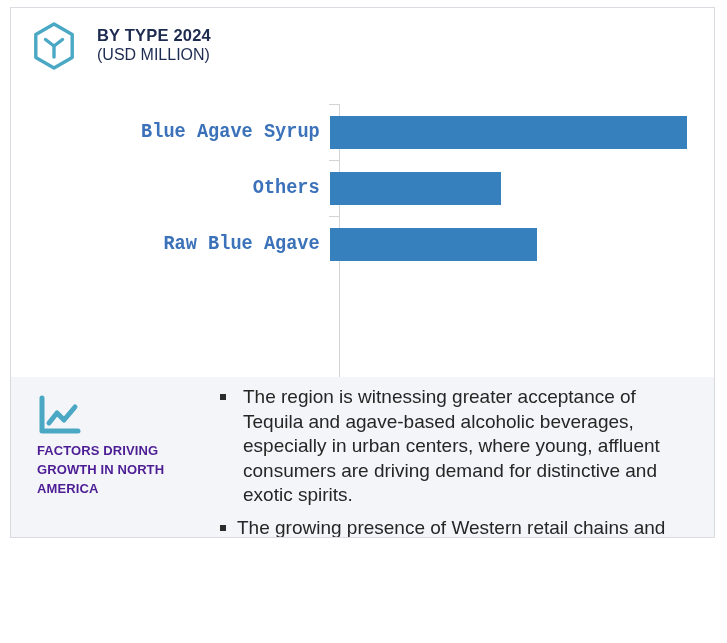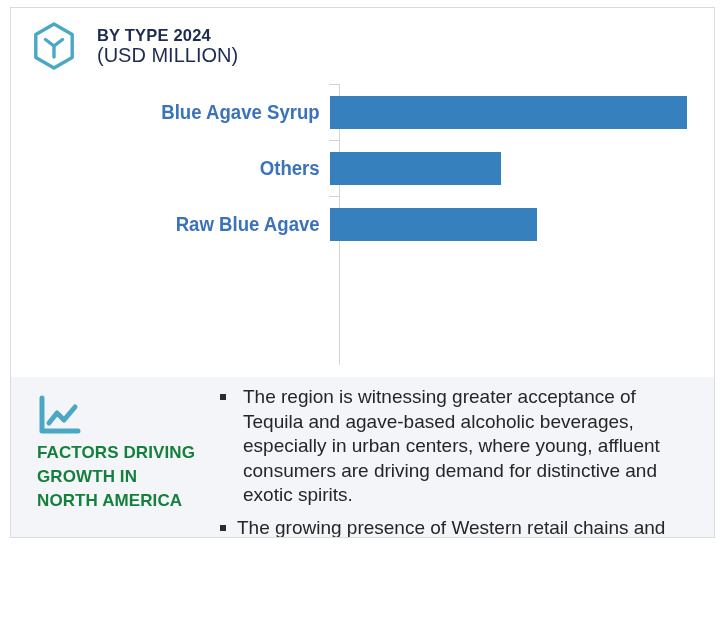--- a/index.html
+++ b/index.html
@@ -33,32 +33,32 @@
   }
   .title-main{
     font-size:16.5px;
     font-weight:bold;
     color:#1d2b50;
     letter-spacing:.2px;
     line-height:19px;
     white-space:nowrap;
   }
   .title-sub{
-    font-size:20px;
+    font-size:16px;
     font-weight:normal;
     color:#1d2b50;
     line-height:20px;
     white-space:nowrap;
   }
 
   
   .chart{
     position:absolute;
-    left:0; top:68px;
-    width:703px; height:298px;
+    left:0; top:88px;
+    width:703px; height:298px;font-family:Liberation Mono, monospace;
   }
   .chart-inner{
     position:absolute;
     left:0; top:0; right:0; bottom:0;
   }
   .axis-line{
     position:absolute;
     left:328px; top:8px;
     width:1px; height:281px;
     background:#d2d4d8;
@@ -118,24 +118,24 @@
   .panel-left{
     position:absolute;
     left:26px; top:18px;
     width:160px;
   }
   .panel-icon{
     width:44px; height:42px;
     margin-bottom:14px;
   }
   .panel-heading{
-    font-size:17px;
+    font-size:13px;
     font-weight:bold;
-    color:#15803d;
-    line-height:24px;
+    color:#4c1d95;
+    line-height:19px;
     letter-spacing:.1px;
   }
   .panel-right{
     position:absolute;
     left:205px; top:8px;
     width:480px;
   }
   .bullet-item{
     position:relative;
     padding-left:21px;

